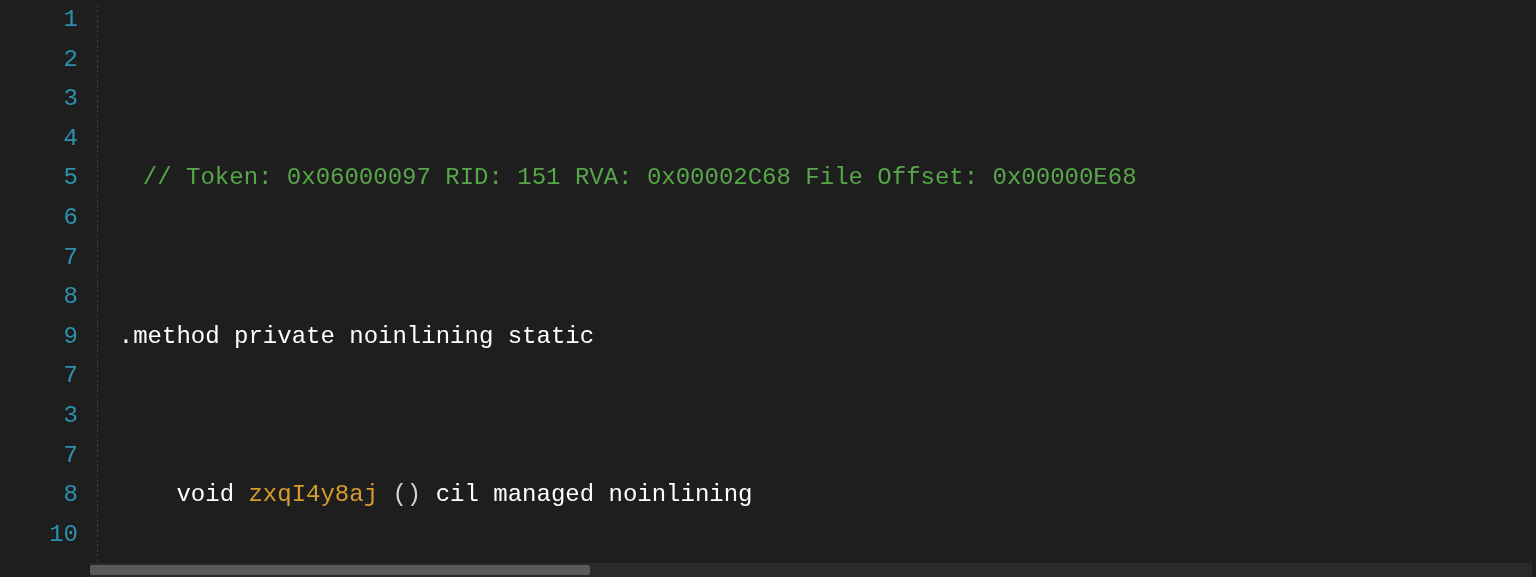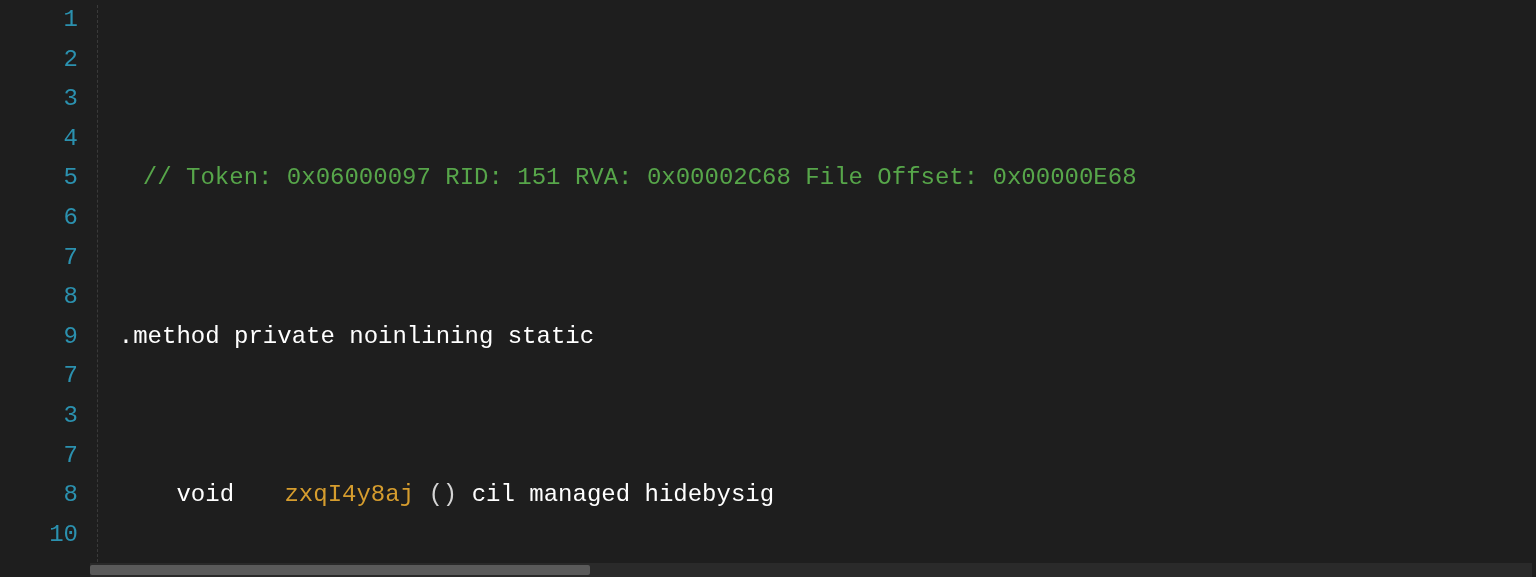--- a/index.html
+++ b/index.html
@@ -45,21 +45,21 @@
     left: 0;
     bottom: 0;
     width: 0;
     border-left: 1px dashed #3a3a3a;
     pointer-events: none;
   }
   .indent-guide.g1 { left: 7px; }
 
   .c-comment  { color: #57A64A; margin-left: 24px; }
   .c-keyword  { color: #ffffff; }
-  .c-member   { color: #d69d2e; font-weight: 400; margin-left: 36px; }
+  .c-member   { color: #d69d2e; font-weight: 400; }
   .c-plain    { color: #d4d4d4; }
 
   .scroll-track-h {
     position: absolute;
     left: 90px;
     right: 4px;
     bottom: 0;
     height: 14px;
     background: #2a2a2a;
   }
@@ -94,21 +94,21 @@
     <div>10</div>
   </div>
 
   <div class="code">
     <div class="indent-guide g1"></div>
 
     <div class="line">  <span class="c-comment">// Token: 0x06000097 RID: 151 RVA: 0x00002C68 File Offset: 0x00000E68</span></div>
 
     <div class="line">  <span class="c-keyword">.method</span><span class="c-keyword"> private noinlining static</span></div>
 
-    <div class="line">      <span class="c-keyword">void</span> <span class="c-member">zxqI4y8aj</span><span class="c-plain"> () </span><span class="c-keyword">cil managed hidebysig</span></div>
+    <div class="line">      <span class="c-keyword">void</span> <span class="c-member">zxqI4y8aj</span><span class="c-plain"> () </span><span class="c-keyword">cil managed noinlining</span></div>
 
     
 
     
 
     
 
     
 
     

